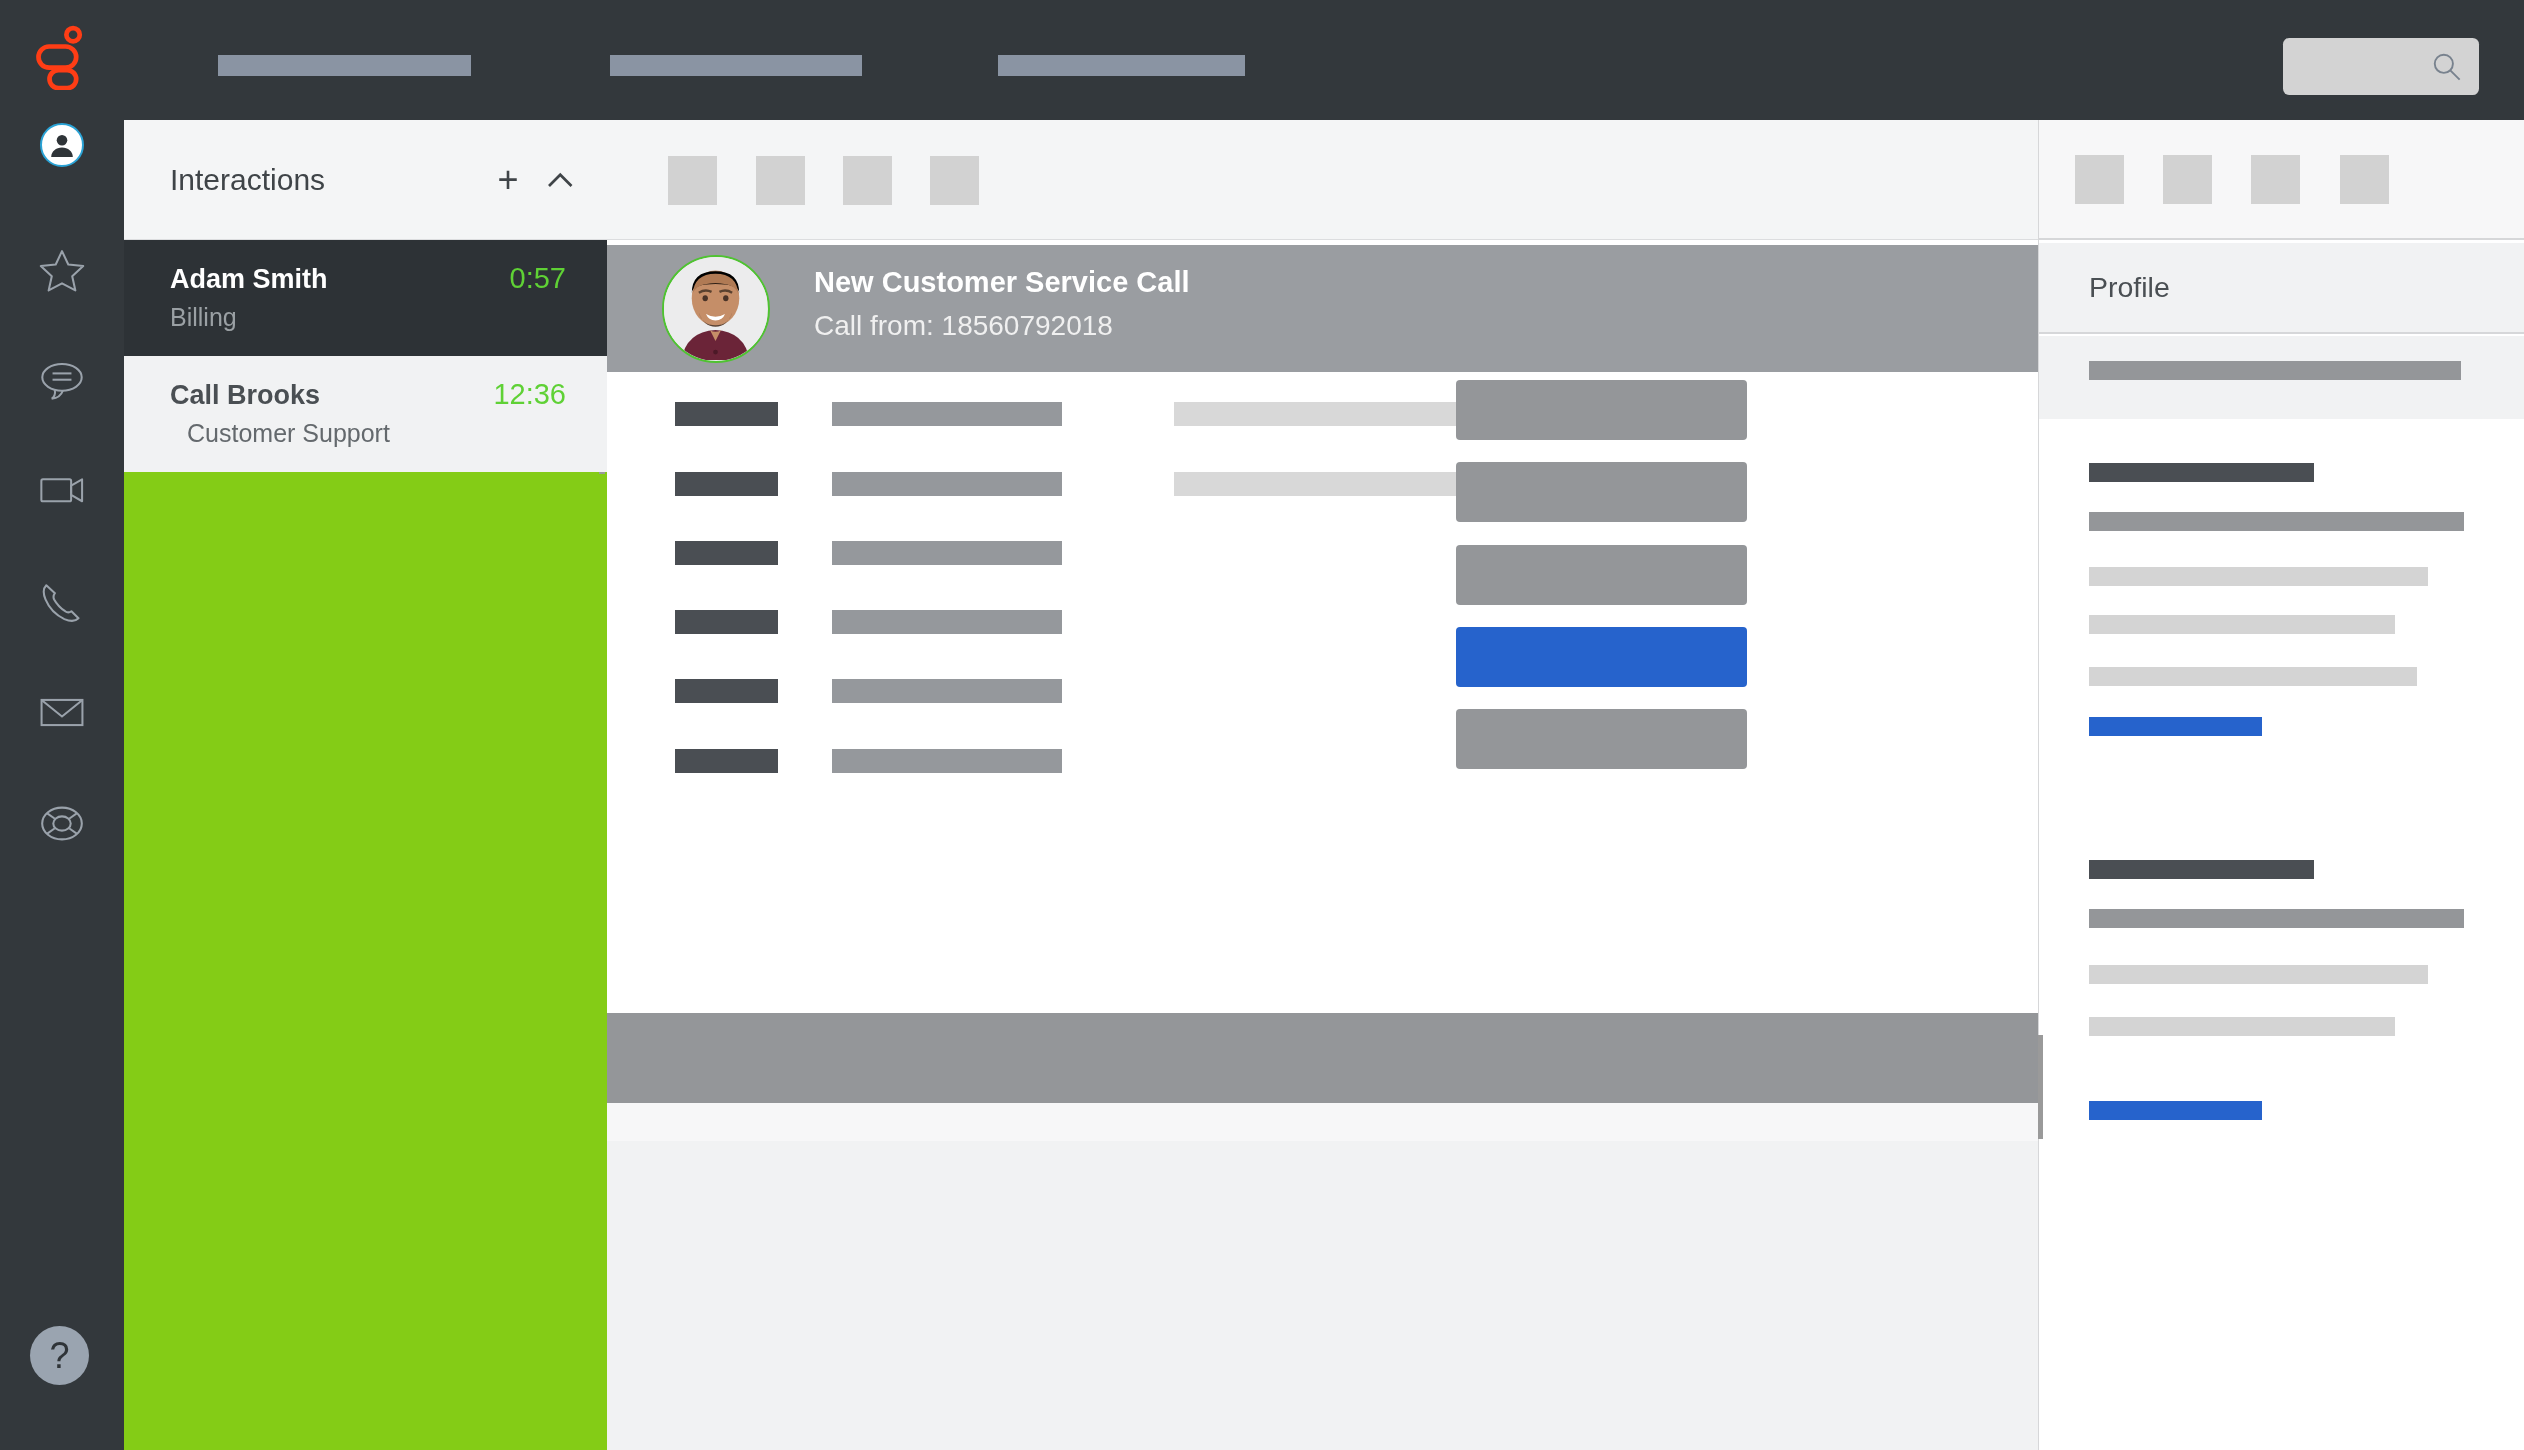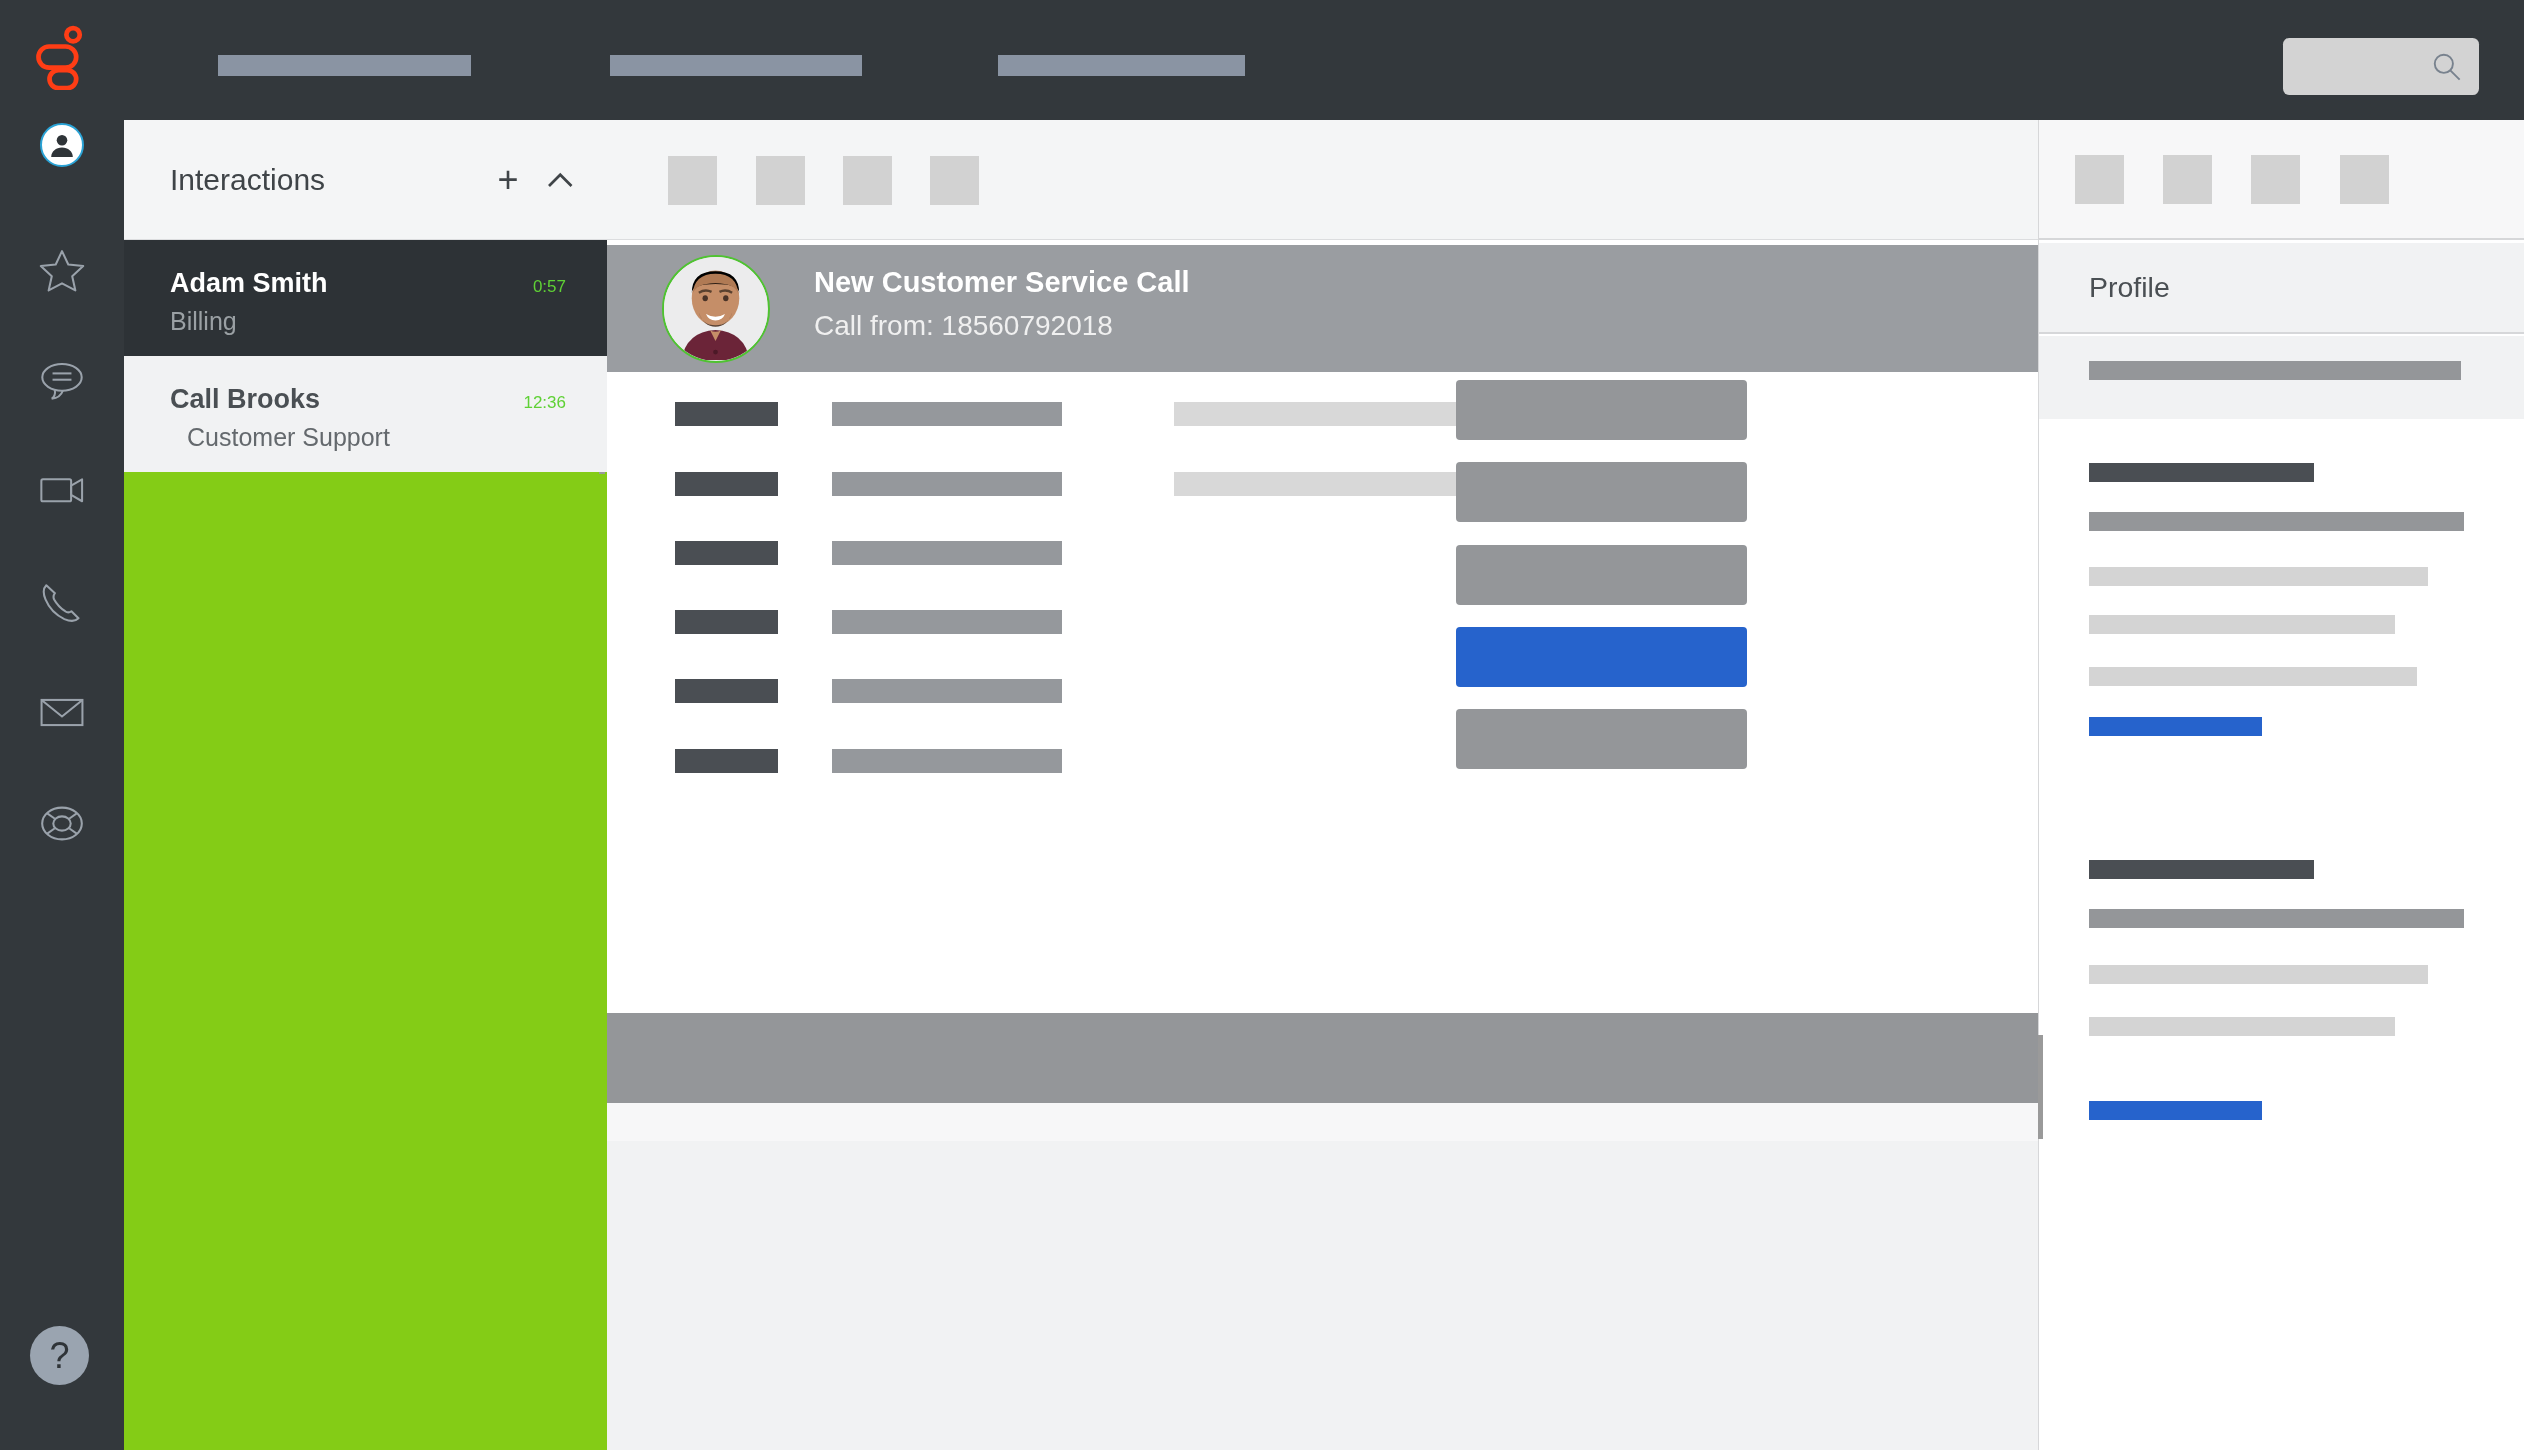--- a/index.html
+++ b/index.html
@@ -77,31 +77,31 @@
   }
   .int-actions {
     position: absolute; right: 33px; top: 0; height: 120px;
     display: flex; align-items: center; gap: 27px;
   }
   .int-plus { font-size: 36px; color: #3f4448; line-height: 1; }
   .int-chevron { width: 28.5px; height: 28.5px; }
 
   .int-item {
     position: absolute; left: 0; width: 483px; height: 116px;
-    padding: 28px 41px 0 46px;
+    padding: 22px 41px 0 46px;
   }
   .int-item.active { background: #2d3236; top: 120px; }
   .int-item.inactive { background: #f1f2f3; top: 236px; }
   .int-row {
     display: flex; align-items: baseline; justify-content: space-between;
   }
   .int-name { font-size: 27px; font-weight: 700; }
   .int-item.active .int-name { color: #ffffff; }
   .int-item.inactive .int-name { color: #4a4f53; }
-  .int-time { font-size: 17px; color: #5fd135; font-weight: 400; }
+  .int-time { font-size: 29px; color: #5fd135; font-weight: 400; }
   .int-sub { margin-top: 8px; font-size: 25px; }
   .int-item.active .int-sub { color: #9aa0a4; }
   .int-item.inactive .int-sub { color: #64696d; margin-left: 17px; }
   .int-scrollbar {
     position: absolute; right: 1.6px; top: 122px; width: 6.3px; height: 112px;
     background: #9a9a9a;
   }
 
   
   .main {

